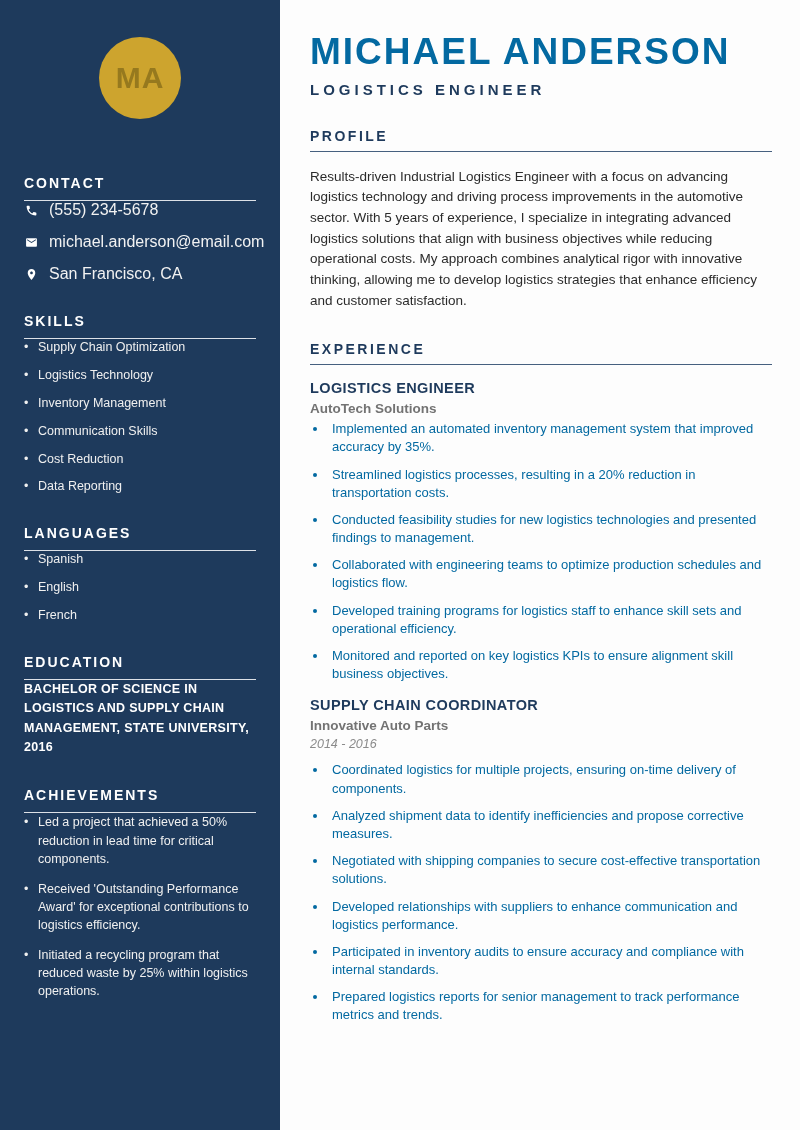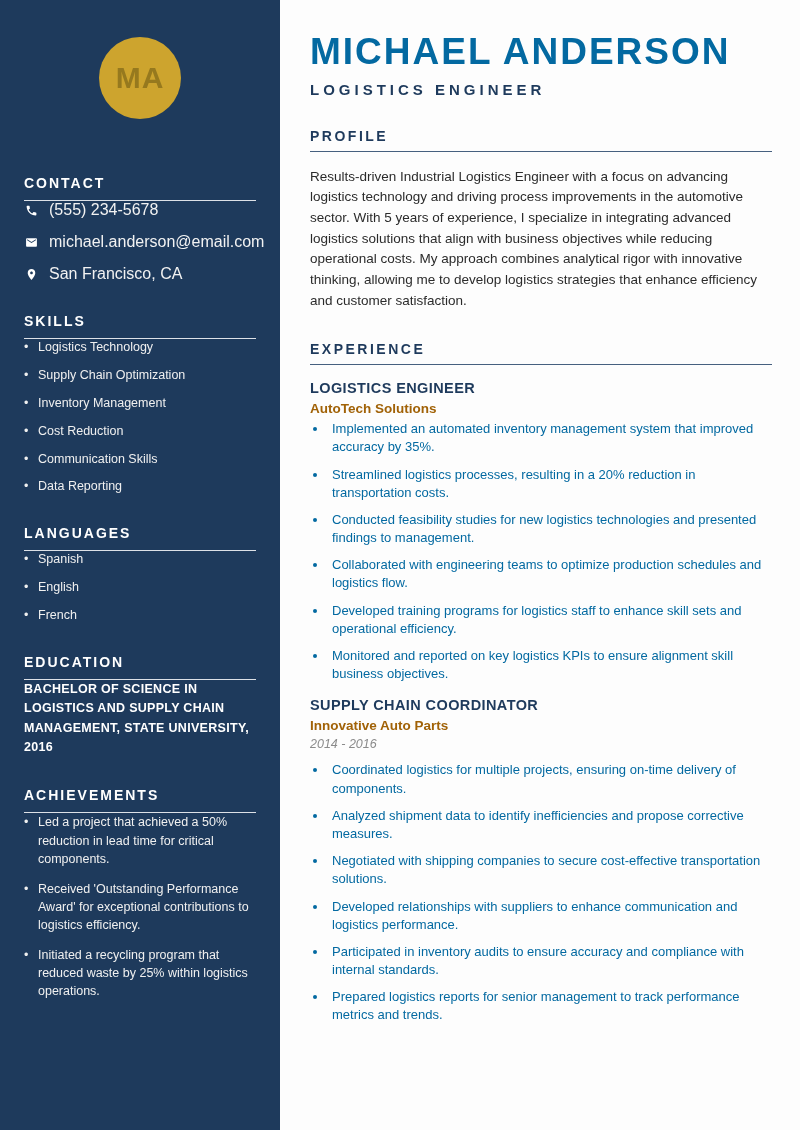--- a/index.html
+++ b/index.html
@@ -129,21 +129,21 @@
   .job-role {
     font-size: 14.5px;
     font-weight: bold;
     color: #1e3a5c;
     letter-spacing: 0.4px;
     margin-bottom: 5px;
   }
   .job-company {
     font-size: 13.5px;
     font-weight: bold;
-    color: #a16207;
+    color: #737373;
     margin-bottom: 4px;
   }
   .job-dates {
     font-size: 12.5px;
     font-style: italic;
     color: #8b8b8b;
     margin-bottom: 10px;
   }
   .bullet-list {
     list-style: disc;
@@ -192,25 +192,25 @@
               <path d="M12 2C8.13 2 5 5.13 5 9c0 5.25 7 13 7 13s7-7.75 7-13c0-3.87-3.13-7-7-7zm0 9.5c-1.38 0-2.5-1.12-2.5-2.5s1.12-2.5 2.5-2.5 2.5 1.12 2.5 2.5-1.12 2.5-2.5 2.5z"></path>
             </svg>
         </span>
         <span>San Francisco, CA</span>
       </div>
     </section>
 
     <section class="side-section">
       <h2 class="side-title">SKILLS</h2>
       <ul class="side-list">
+        <li>Supply Chain Optimization</li>
         <li>Logistics Technology</li>
-        <li>Supply Chain Optimization</li>
         <li>Inventory Management</li>
+        <li>Communication Skills</li>
         <li>Cost Reduction</li>
-        <li>Communication Skills</li>
         <li>Data Reporting</li>
       </ul>
     </section>
 
     <section class="side-section">
       <h2 class="side-title">LANGUAGES</h2>
       <ul class="side-list">
         <li>Spanish</li>
         <li>English</li>
         <li>French</li>

